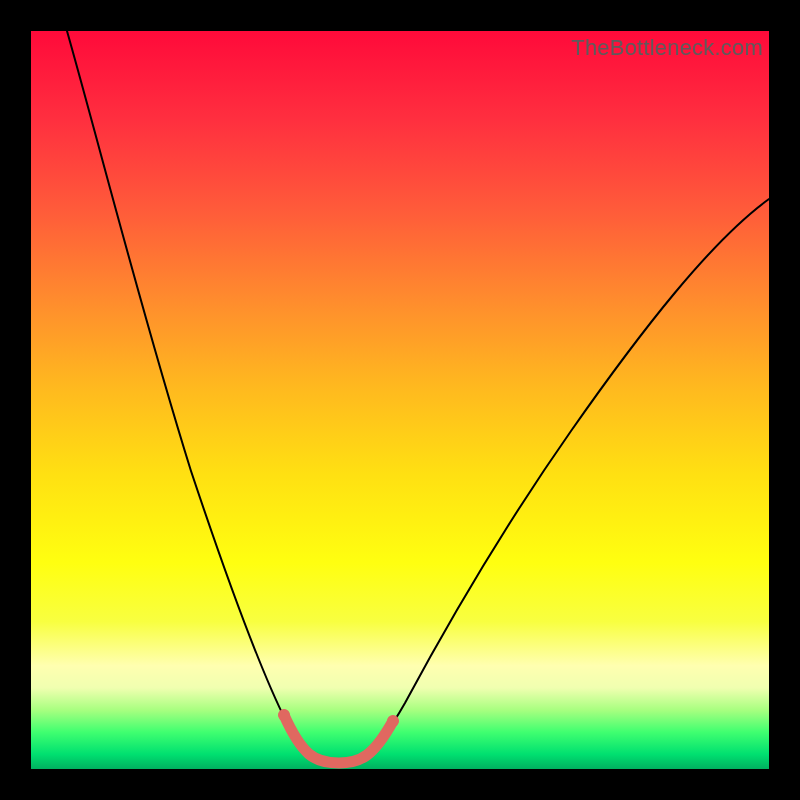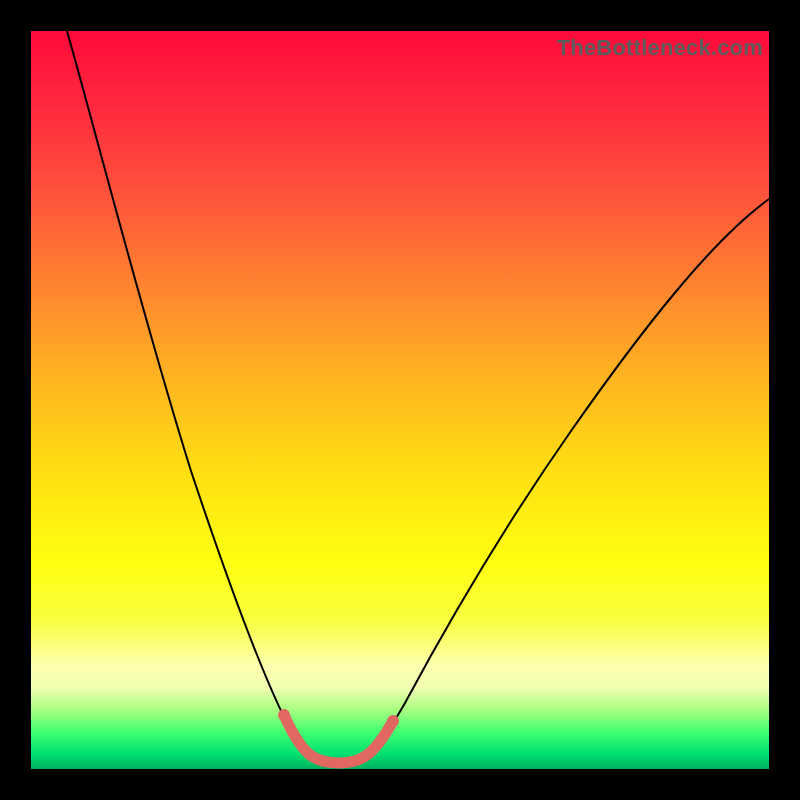--- a/index.html
+++ b/index.html
@@ -32,21 +32,21 @@
       #00e070 98%,
       #00b060 100%
     );
   }
   .watermark {
     position: absolute;
     top: 4px;
     right: 6px;
     font-family: Arial, Helvetica, sans-serif;
     font-size: 22px;
-    font-weight: 700;
+    font-weight: 400;
     color: #5c5c5c;
     letter-spacing: 0.2px;
   }
   svg.curve {
     position: absolute;
     left: 0; top: 0;
     width: 738px;
     height: 738px;
     overflow: visible;
   }

